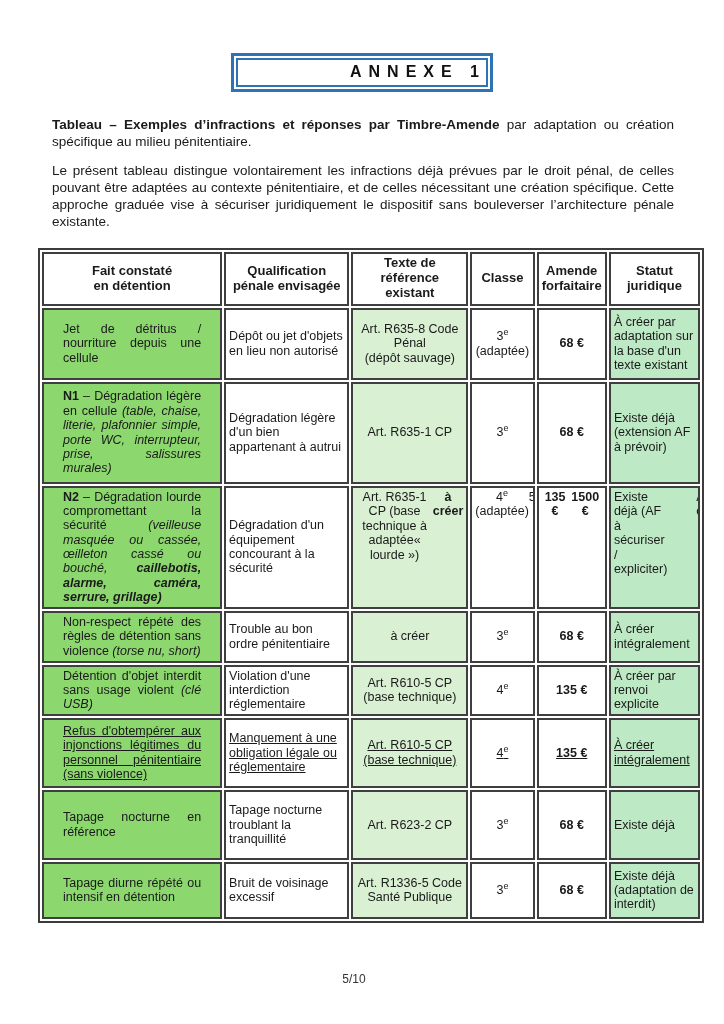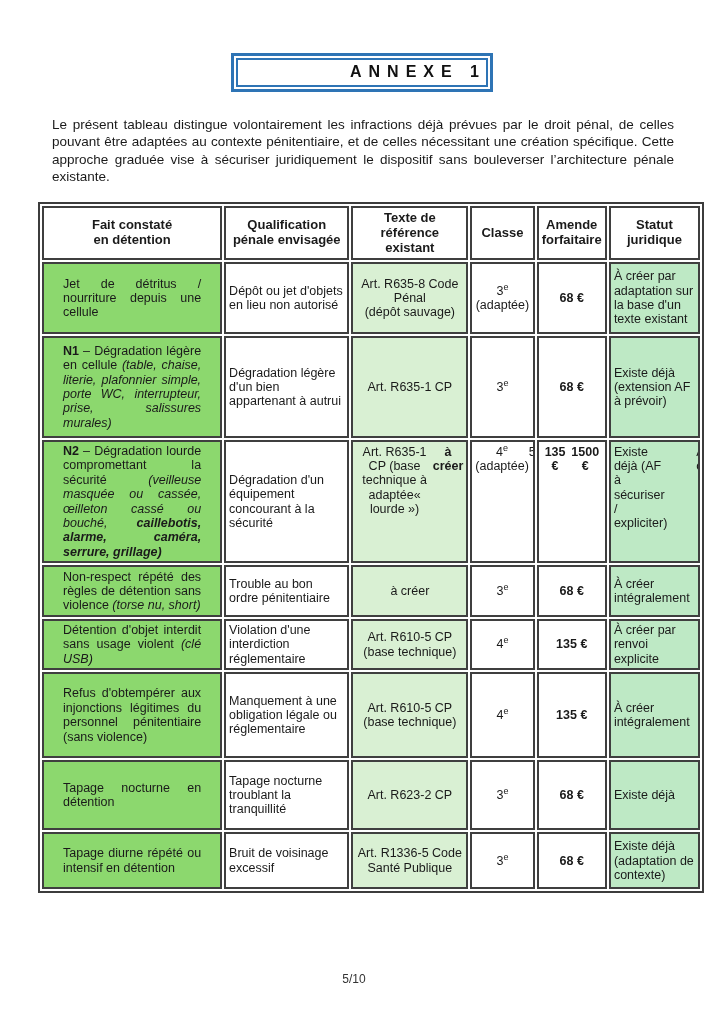--- a/index.html
+++ b/index.html
@@ -94,20 +94,21 @@
 </head>
 <body>
 
 <div class="page">
 
   <div class="annexe-box">
     <div class="annexe-inner">ANNEXE 1</div>
   </div>
 
   <div class="intro">
+    <p><span class="b">Tableau – Exemples d’infractions et réponses par Timbre-Amende</span><span> par adaptation ou création spécifique au milieu pénitentiaire.</span></p>
     <p>Le présent tableau distingue volontairement les infractions déjà prévues par le droit pénal, de celles pouvant être adaptées au contexte pénitentiaire, et de celles nécessitant une création spécifique. Cette approche graduée vise à sécuriser juridiquement le dispositif sans bouleverser l’architecture pénale existante.</p>
   </div>
 
   <table class="annexe">
     <colgroup>
         <col class="col-fait">
         <col class="col-qualification">
         <col class="col-texte">
         <col class="col-classe">
         <col class="col-amende">
@@ -301,21 +302,21 @@
             <div class="cell-inner">
               <div class="block"><span style="font-weight: bold;">135 €</span></div>
             </div>
           </td>
           <td class="c-statut">
             <div class="cell-inner">
               <div class="block"><span>À créer par renvoi explicite</span></div>
             </div>
           </td>
         </tr>
-        <tr style="height: 86px;">
+        <tr style="height: 70px; text-decoration: underline;">
           <td class="c-fait">
             <div class="cell-inner">
               <div class="block"><span>Refus d'obtempérer aux injonctions légitimes du personnel pénitentiaire (sans violence)</span></div>
             </div>
           </td>
           <td class="c-qualification">
             <div class="cell-inner">
               <div class="block"><span>Manquement à une obligation légale ou réglementaire</span></div>
             </div>
           </td>
@@ -336,21 +337,21 @@
           </td>
           <td class="c-statut">
             <div class="cell-inner">
               <div class="block"><span>À créer intégralement</span></div>
             </div>
           </td>
         </tr>
         <tr style="height: 70px;">
           <td class="c-fait">
             <div class="cell-inner">
-              <div class="block"><span>Tapage nocturne en détention</span></div>
+              <div class="block"><span>Tapage nocturne en référence</span></div>
             </div>
           </td>
           <td class="c-qualification">
             <div class="cell-inner">
               <div class="block"><span>Tapage nocturne troublant la tranquillité</span></div>
             </div>
           </td>
           <td class="c-texte">
             <div class="cell-inner">
               <div class="block"><span>Art. R623-2 CP</span></div>
@@ -393,21 +394,21 @@
               <div class="block"><span>3</span><sup>e</sup></div>
             </div>
           </td>
           <td class="c-amende">
             <div class="cell-inner">
               <div class="block"><span style="font-weight: bold;">68 €</span></div>
             </div>
           </td>
           <td class="c-statut">
             <div class="cell-inner">
-              <div class="block"><span> Existe déjà (adaptation de contexte)</span></div>
+              <div class="block"><span> Existe déjà (adaptation de interdit)</span></div>
             </div>
           </td>
         </tr>
       </tbody>
   </table>
 
   <div class="footer">5/10</div>
 
 </div>
 

